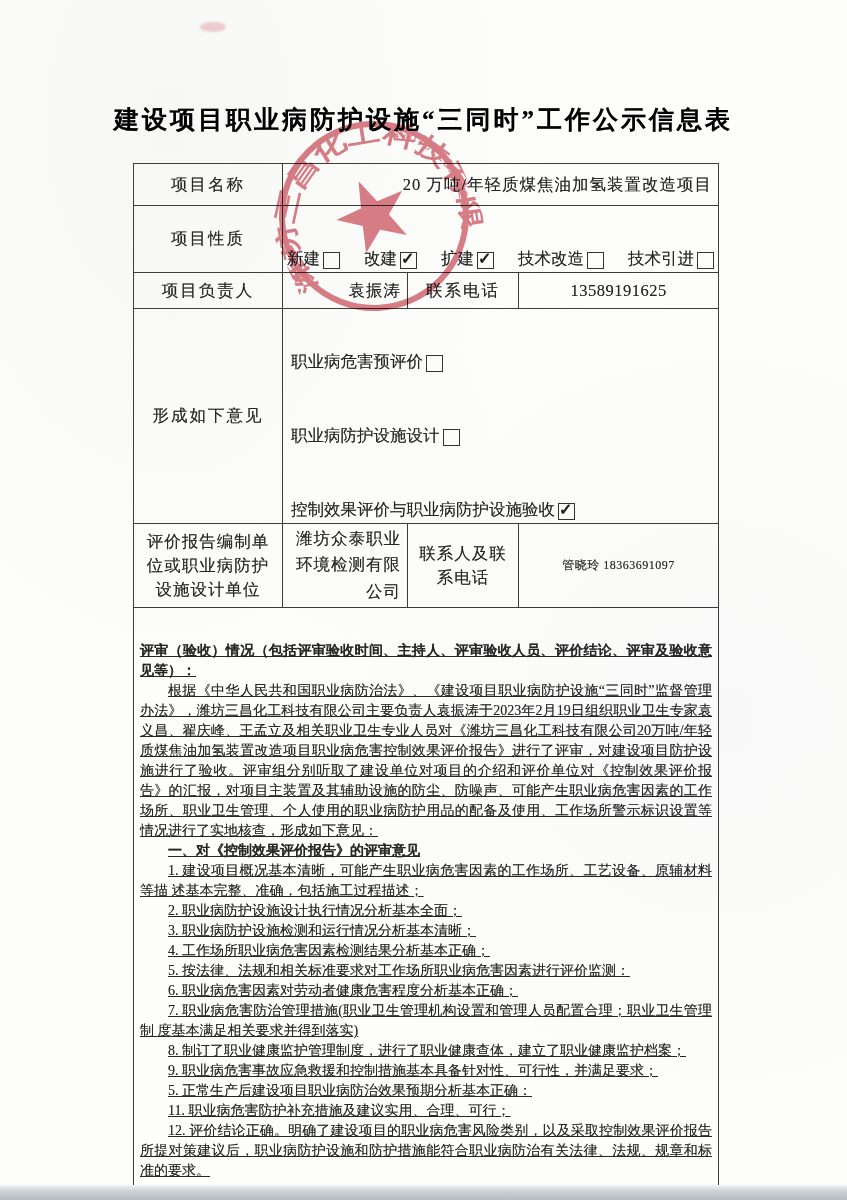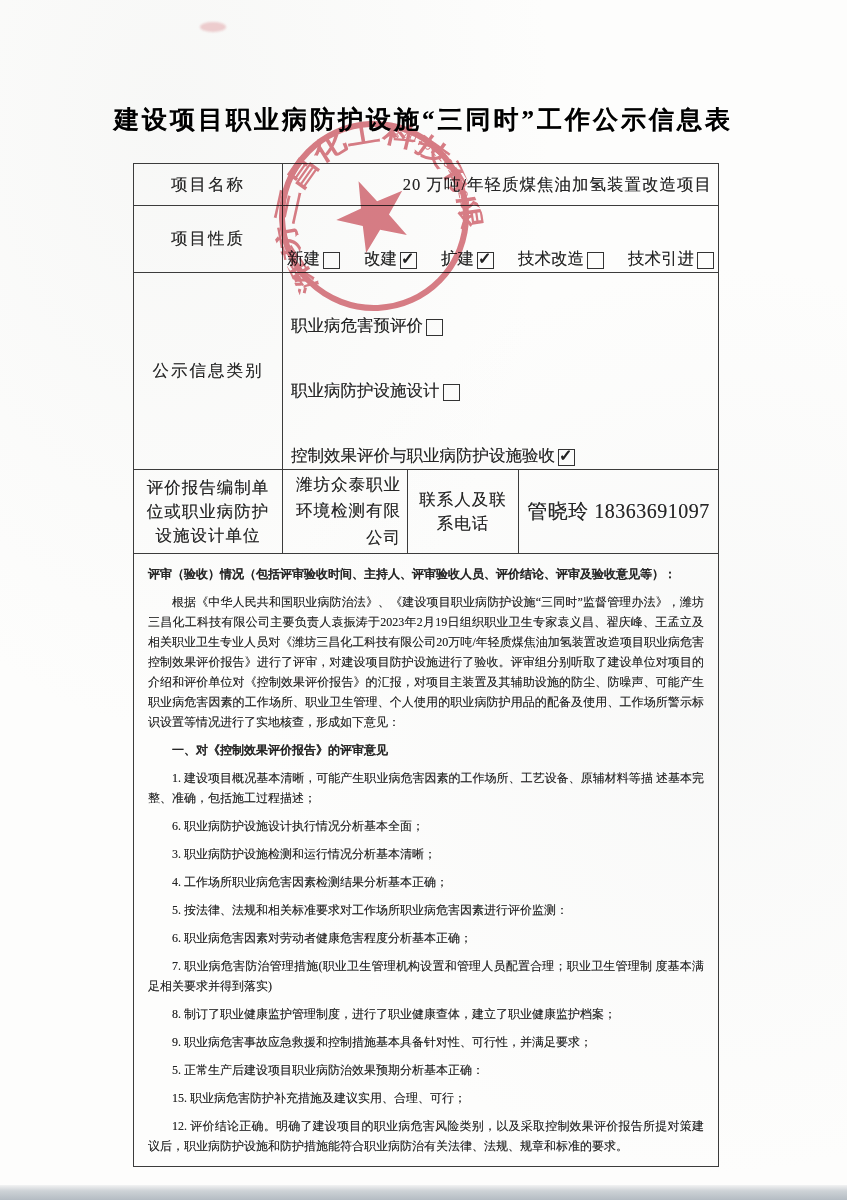--- a/index.html
+++ b/index.html
@@ -48,27 +48,27 @@
   .optrow{display:flex;justify-content:center;gap:24px;align-items:center;}
   .opt{white-space:nowrap;display:inline-flex;align-items:center;margin-top:40px;}
   .cbox{
     display:inline-block;width:15px;height:15px;margin-left:3px;
     border:1.7px solid #333;position:relative;top:1px;background:transparent;
   }
   .opt[data-checked="true"] .cbox::after{
     content:"\2713";
     position:absolute;left:0px;top:-4px;font-size:16px;font-weight:700;color:#222;
   }
-  .optlist{display:flex;flex-direction:column;justify-content:center;gap:3px;padding-left:2px;}
+  .optlist{display:flex;flex-direction:column;justify-content:center;gap:12px;padding-left:2px;}
   .optlist .opt{justify-content:flex-start;}
 
   
   td.review-cell{vertical-align:top;padding:5px 8px 4px 8px;}
   .review-cell p{
-    margin:8px;font-size:12px;line-height:20px;text-align:justify;
+    margin:0;font-size:14px;line-height:20px;text-align:justify;text-decoration:underline;
   }
   .review-heading{font-weight:700;}
   .review-par{text-indent:2em;}
   .review-sub{font-weight:700;text-indent:2em;}
   .review-item{text-indent:2em;}
 
   
   .stamp{
     position:absolute;left:274px;top:116px;width:200px;height:200px;
     transform:rotate(-24deg);
@@ -122,23 +122,29 @@
               <span class="cbox"></span>
             </span>
         <span class="opt" data-checked="false">
               <span>技术引进</span>
               <span class="cbox"></span>
             </span>
       </div>
     </td>
   </tr>
 
+  <tr style="height:36px">
+    <td class="lbl">项目负责人</td>
+    <td class="val-center">袁振涛</td>
+    <td class="lbl">联系电话</td>
+    <td class="phone">13589191625</td>
+  </tr>
 
   <tr style="height:76px">
-    <td class="lbl">公示信息类别</td>
+    <td class="lbl">形成如下意见</td>
     <td colspan="3">
       <div class="optlist">
         <span class="opt" data-checked="false">
               <span>职业病危害预评价</span>
               <span class="cbox"></span>
             </span>
         <span class="opt" data-checked="false">
               <span>职业病防护设施设计</span>
               <span class="cbox"></span>
             </span>
@@ -147,39 +153,39 @@
               <span class="cbox"></span>
             </span>
       </div>
     </td>
   </tr>
 
   <tr style="height:78px">
     <td class="lbl-multi">评价报告编制单位或职业病防护设施设计单位</td>
     <td class="val-center" style="line-height:1.6">潍坊众泰职业环境检测有限公司</td>
     <td class="lbl-multi">联系人及联系电话</td>
-    <td class="phone" style="font-size:20px">管晓玲 18363691097</td>
+    <td class="phone" style="font-size:12px">管晓玲 18363691097</td>
   </tr>
 
   <tr style="height:607px">
     <td class="review-cell" colspan="4">
       <p class="review-heading">评审（验收）情况（包括评审验收时间、主持人、评审验收人员、评价结论、评审及验收意见等）：</p>
       <p class="review-par">根据《中华人民共和国职业病防治法》、《建设项目职业病防护设施“三同时”监督管理办法》，潍坊三昌化工科技有限公司主要负责人袁振涛于2023年2月19日组织职业卫生专家袁义昌、翟庆峰、王孟立及相关职业卫生专业人员对《潍坊三昌化工科技有限公司20万吨/年轻质煤焦油加氢装置改造项目职业病危害控制效果评价报告》进行了评审，对建设项目防护设施进行了验收。评审组分别听取了建设单位对项目的介绍和评价单位对《控制效果评价报告》的汇报，对项目主装置及其辅助设施的防尘、防噪声、可能产生职业病危害因素的工作场所、职业卫生管理、个人使用的职业病防护用品的配备及使用、工作场所警示标识设置等情况进行了实地核查，形成如下意见：</p>
       <p class="review-sub">一、对《控制效果评价报告》的评审意见</p>
       <p class="review-item">1. 建设项目概况基本清晰，可能产生职业病危害因素的工作场所、工艺设备、原辅材料等描 述基本完整、准确，包括施工过程描述；</p>
-      <p class="review-item">6. 职业病防护设施设计执行情况分析基本全面；</p>
+      <p class="review-item">2. 职业病防护设施设计执行情况分析基本全面；</p>
       <p class="review-item">3. 职业病防护设施检测和运行情况分析基本清晰；</p>
       <p class="review-item">4. 工作场所职业病危害因素检测结果分析基本正确；</p>
       <p class="review-item">5. 按法律、法规和相关标准要求对工作场所职业病危害因素进行评价监测：</p>
       <p class="review-item">6. 职业病危害因素对劳动者健康危害程度分析基本正确；</p>
       <p class="review-item">7. 职业病危害防治管理措施(职业卫生管理机构设置和管理人员配置合理；职业卫生管理制 度基本满足相关要求并得到落实)</p>
       <p class="review-item">8. 制订了职业健康监护管理制度，进行了职业健康查体，建立了职业健康监护档案；</p>
       <p class="review-item">9. 职业病危害事故应急救援和控制措施基本具备针对性、可行性，并满足要求；</p>
       <p class="review-item">5. 正常生产后建设项目职业病防治效果预期分析基本正确：</p>
-      <p class="review-item">15. 职业病危害防护补充措施及建议实用、合理、可行；</p>
+      <p class="review-item">11. 职业病危害防护补充措施及建议实用、合理、可行；</p>
       <p class="review-item">12. 评价结论正确。明确了建设项目的职业病危害风险类别，以及采取控制效果评价报告所提对策建议后，职业病防护设施和防护措施能符合职业病防治有关法律、法规、规章和标准的要求。</p>
     </td>
   </tr>
 </tbody>
   </table>
 
 <div class="stamp-top-fleck"></div>
 <svg class="stamp" viewBox="0 0 200 200" xmlns="http://www.w3.org/2000/svg">
   <circle cx="100" cy="100" r="92" fill="none" stroke="#c8404d" stroke-width="6"></circle>
   <polygon fill="#c8404d" points="100,62 108.8,87.9 136.1,88.3 114.3,104.6 122.3,130.7 100,115 77.7,130.7 85.7,104.6 63.9,88.3 91.2,87.9"></polygon>

